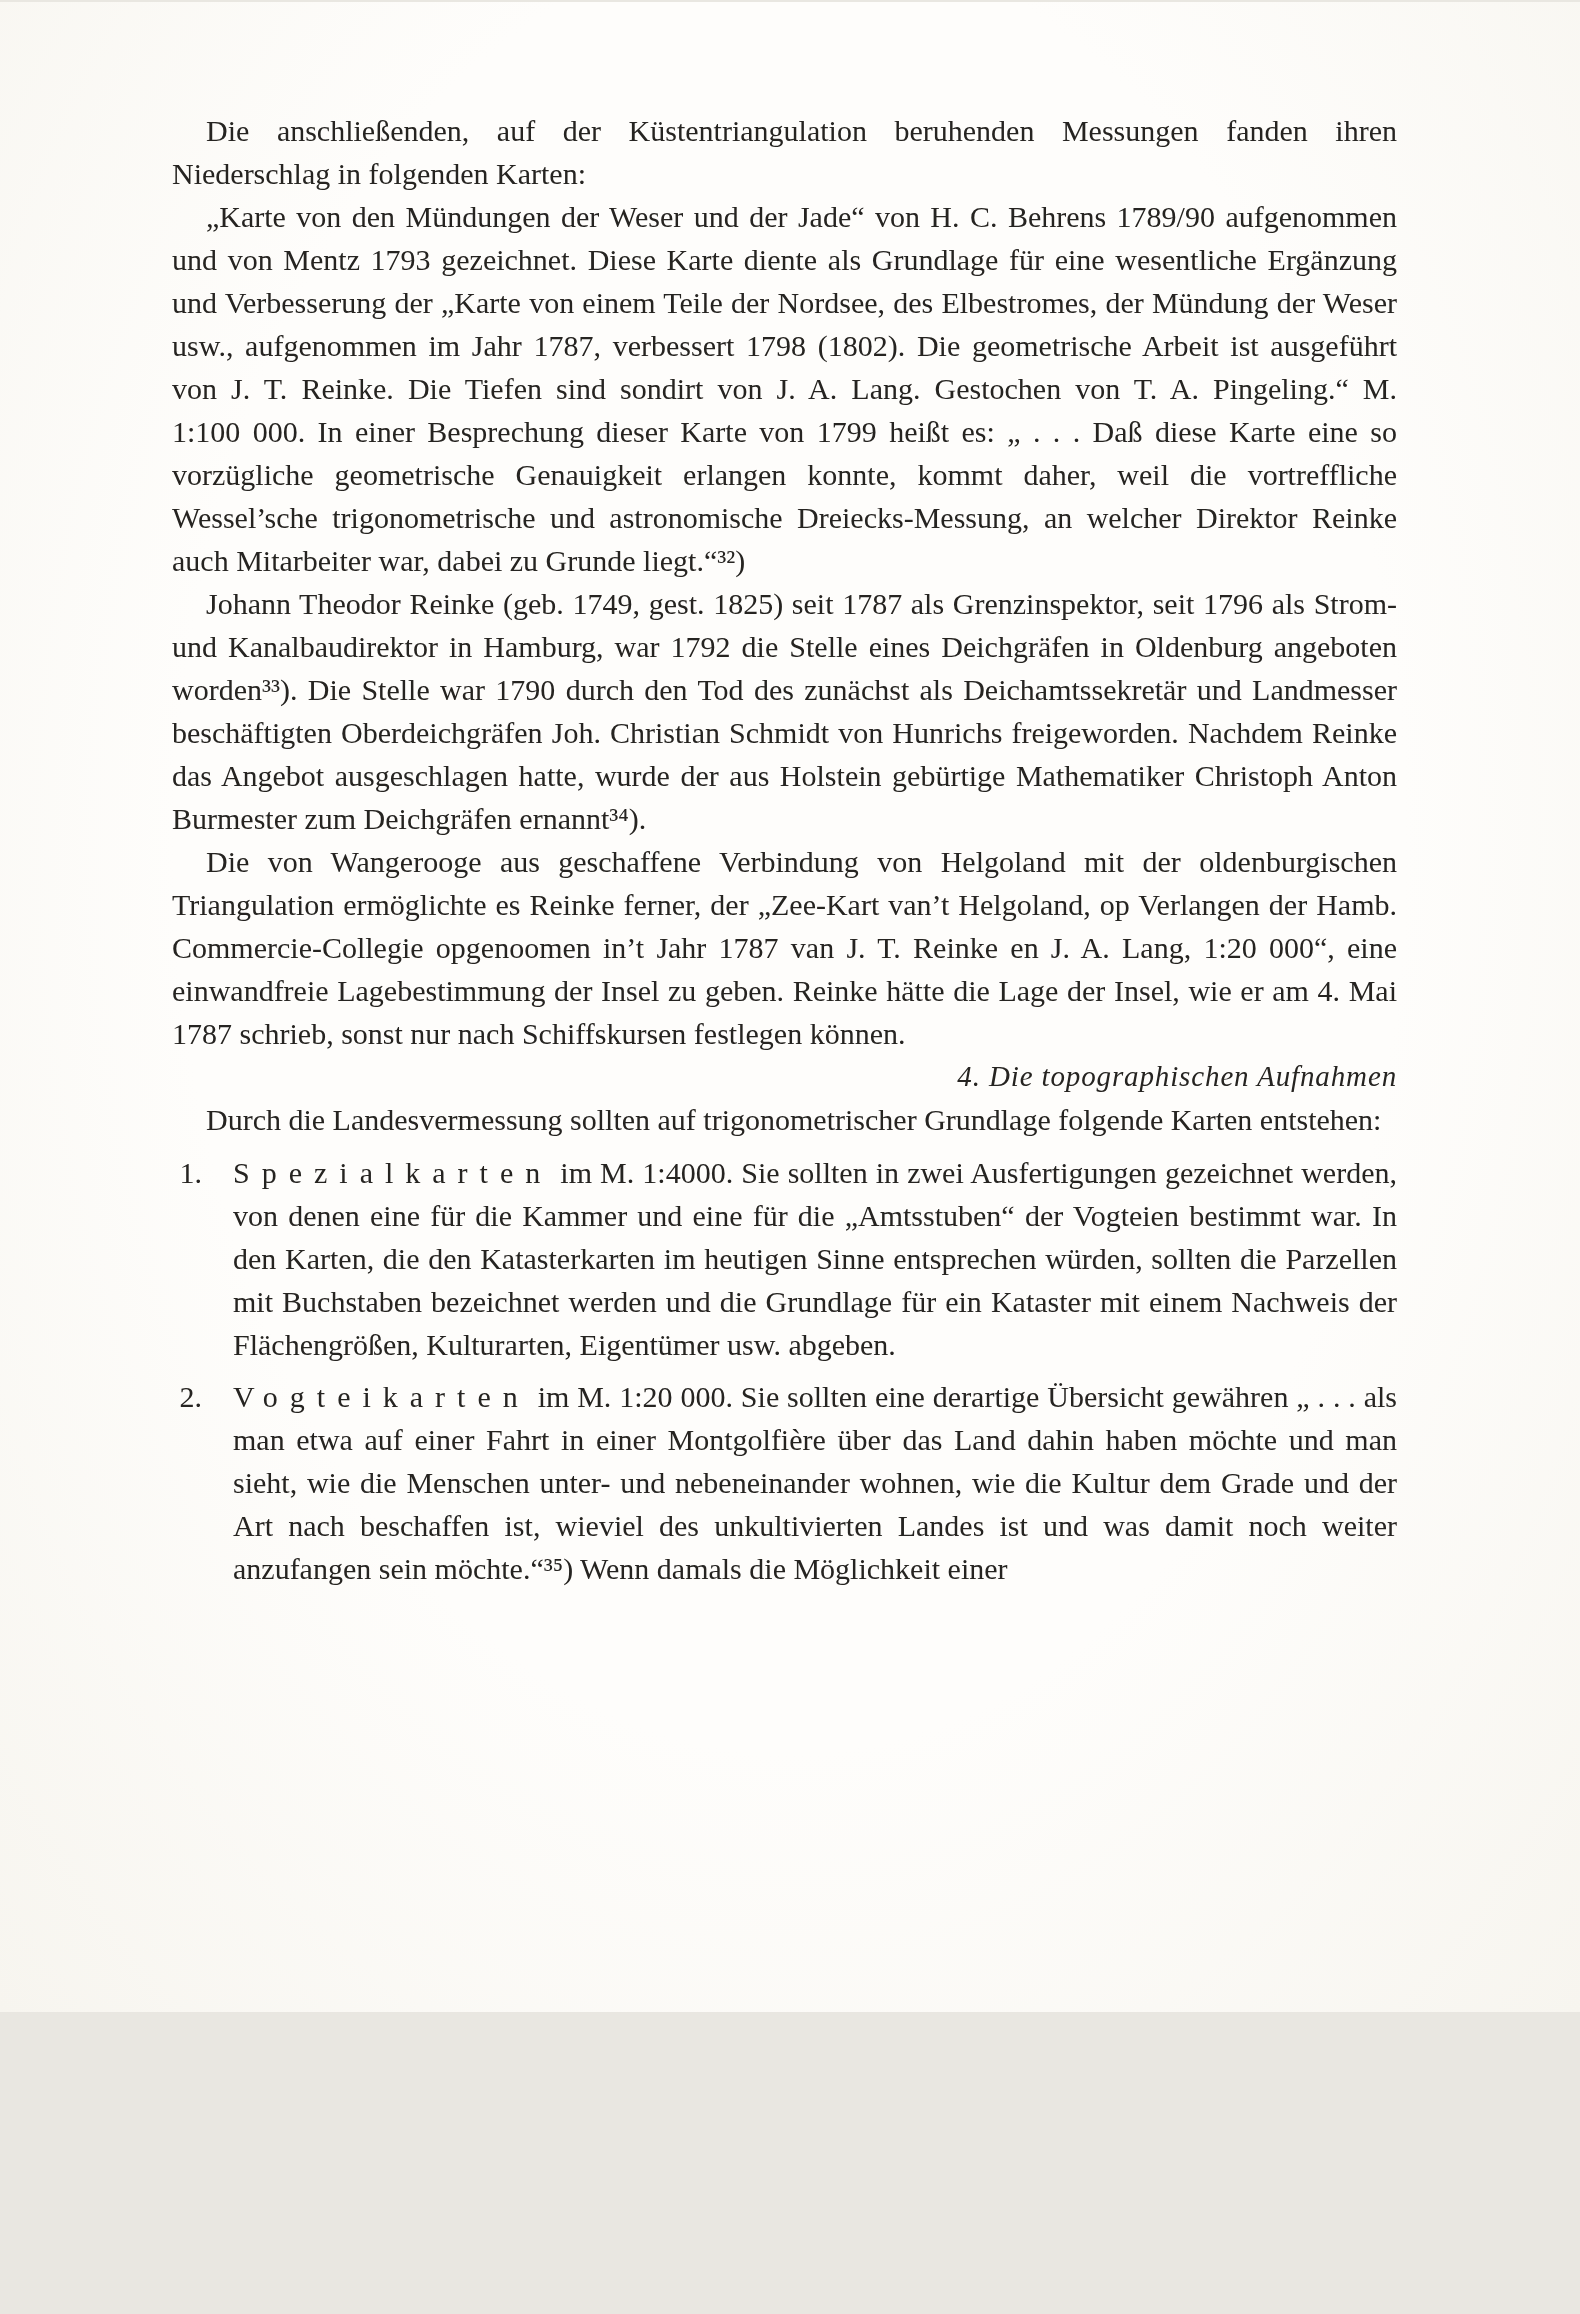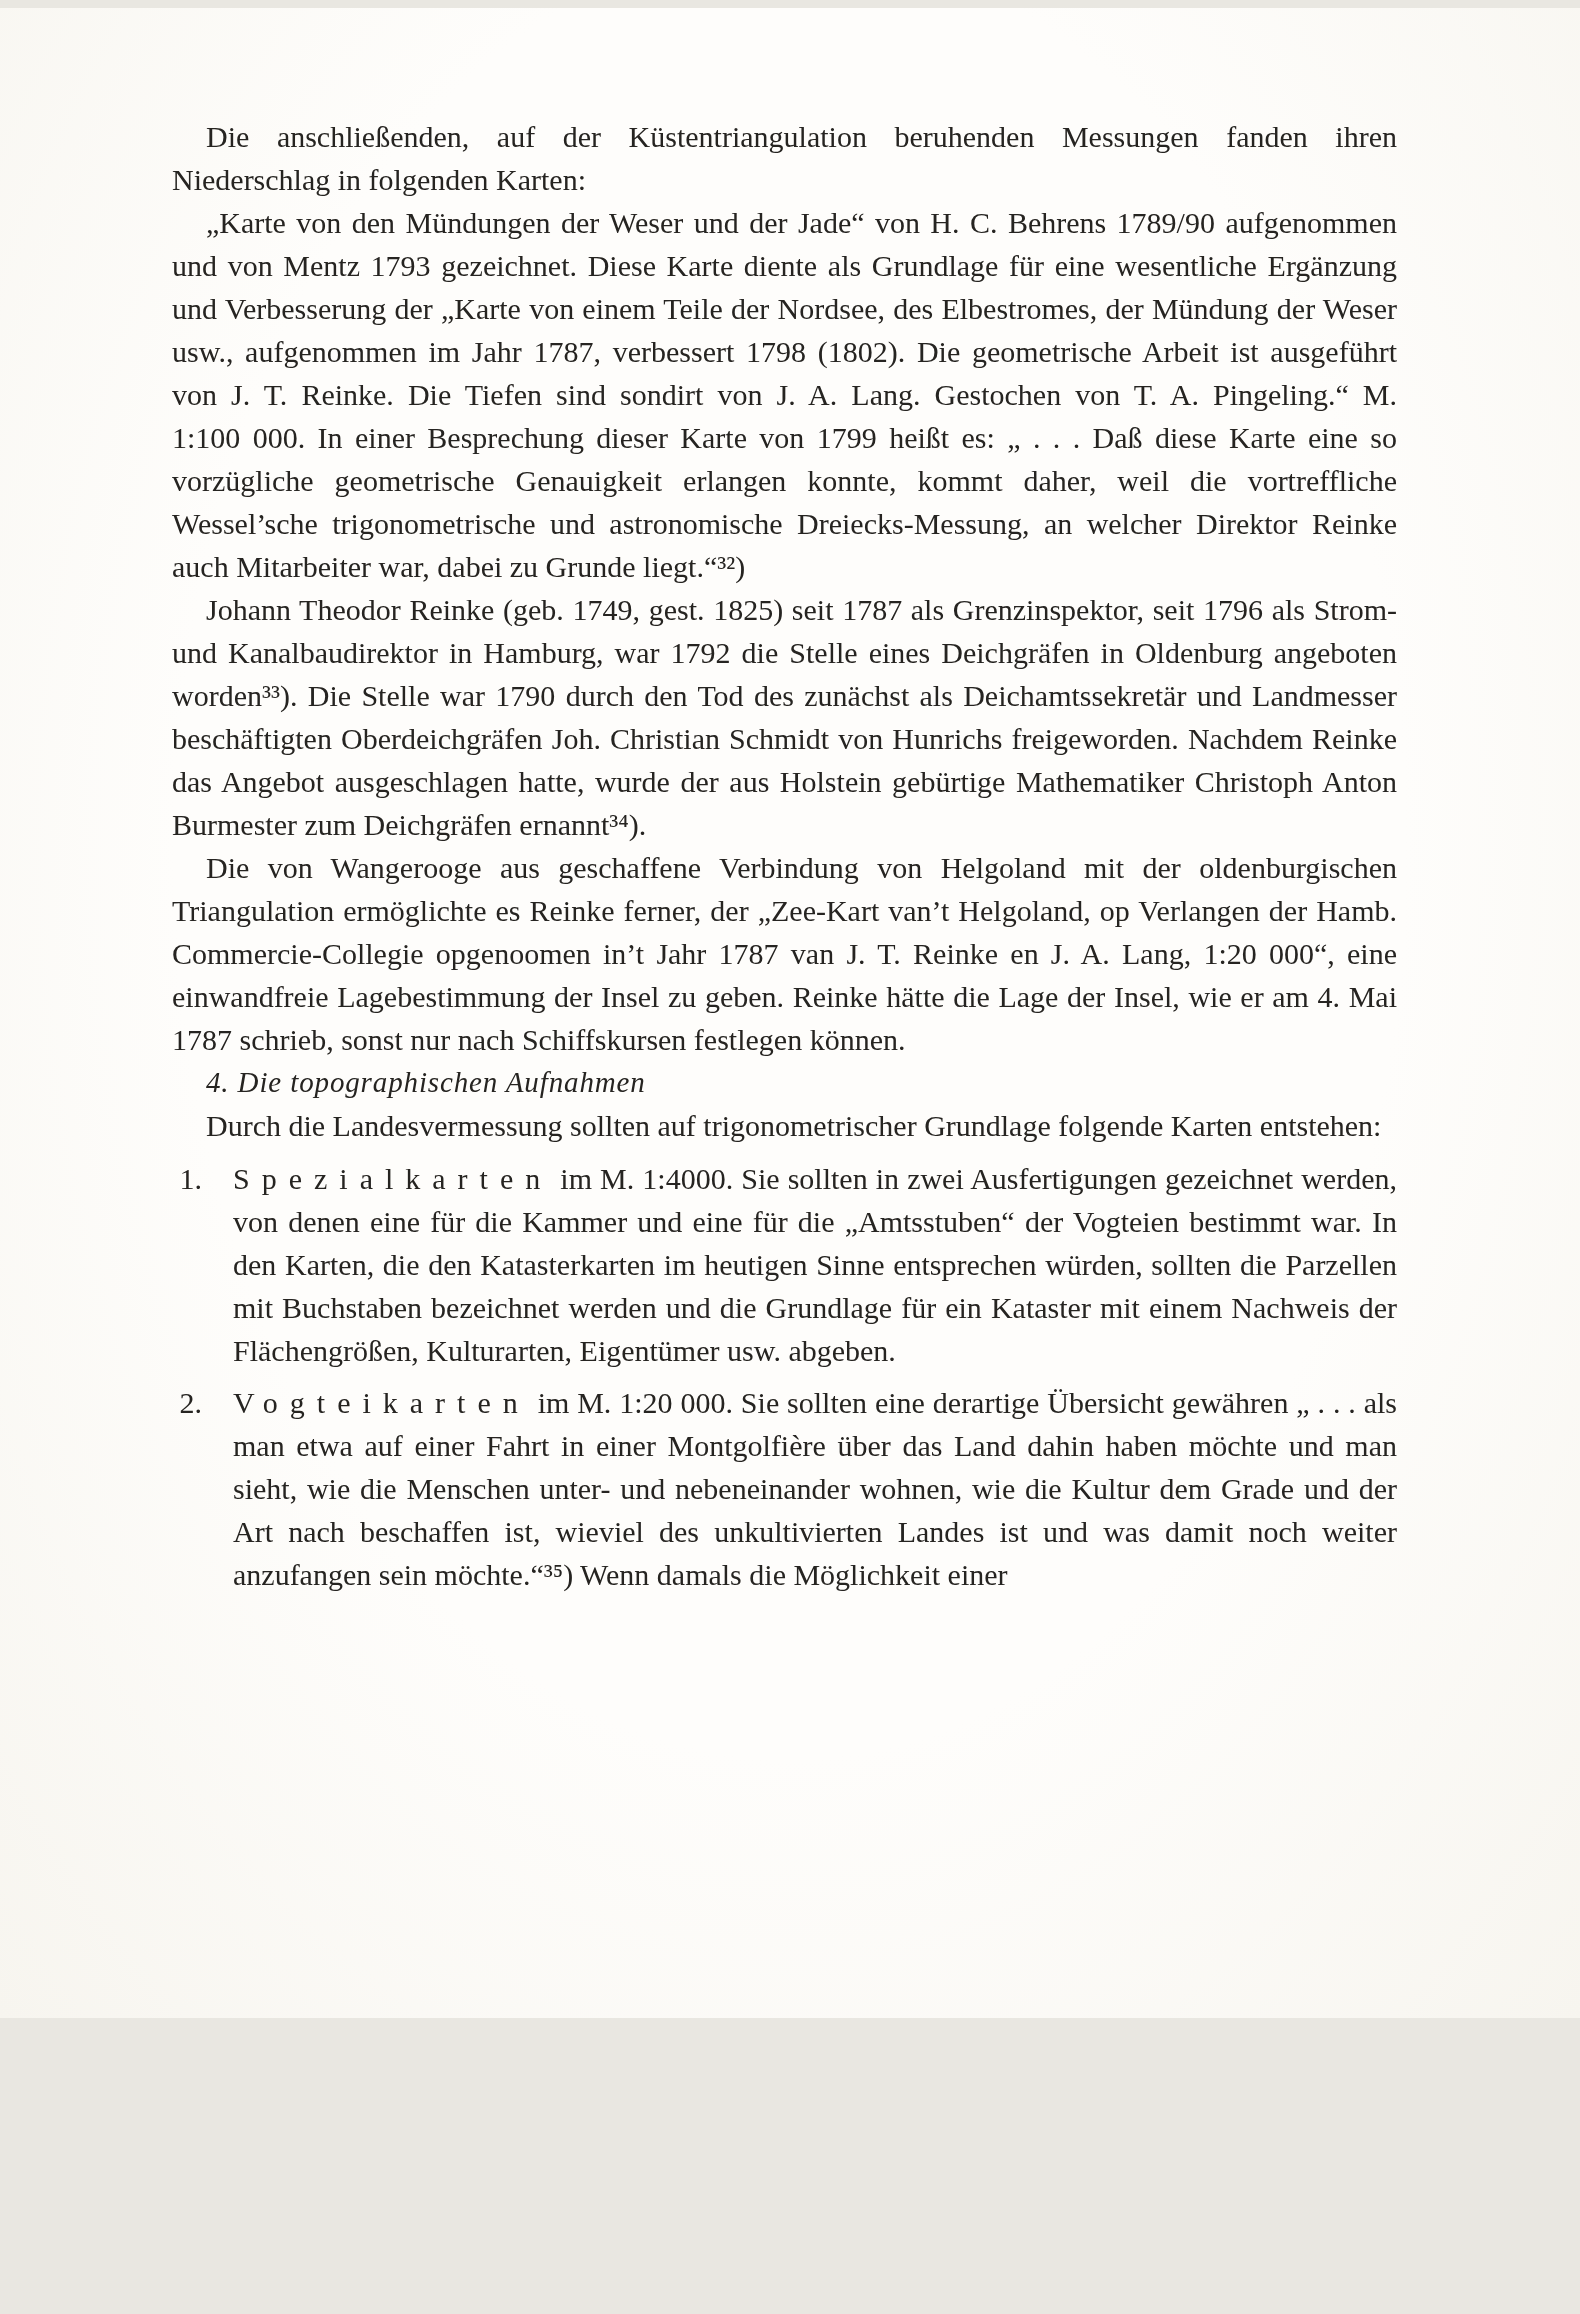--- a/index.html
+++ b/index.html
@@ -4,21 +4,21 @@
 <style>
   html, body {
     margin: 0;
     padding: 0;
     background: #e9e7e1;
   }
   .page {
     position: relative;
     width: 1580px;
     height: 2010px;
-    margin: 8px auto;
+    margin: 2px auto;
     background: radial-gradient(ellipse at 50% 42%, #fefdfb 55%, #f7f5ef 100%);
     color: #262421;
     font-family: "Liberation Serif", "DejaVu Serif", serif;
     overflow: hidden;
   }
   .text-block {
     position: absolute;
     left: 172px;
     top: 107px;
     width: 1225px;
@@ -27,21 +27,21 @@
     text-align: justify;
     hyphens: auto;
     -webkit-hyphens: auto;
   }
   .text-block p {
     margin: 0;
     text-indent: 34px;
   }
   .section-heading {
     margin: 61px 0 38px 0;
-    text-align: left;
+    text-align: right;
     font-style: italic;
     font-size: 29px;
     letter-spacing: 0.03em;
     text-indent: 0;
   }
   .numbered-list {
     margin-top: 3.8px;
   }
   .list-item {
     position: relative;

